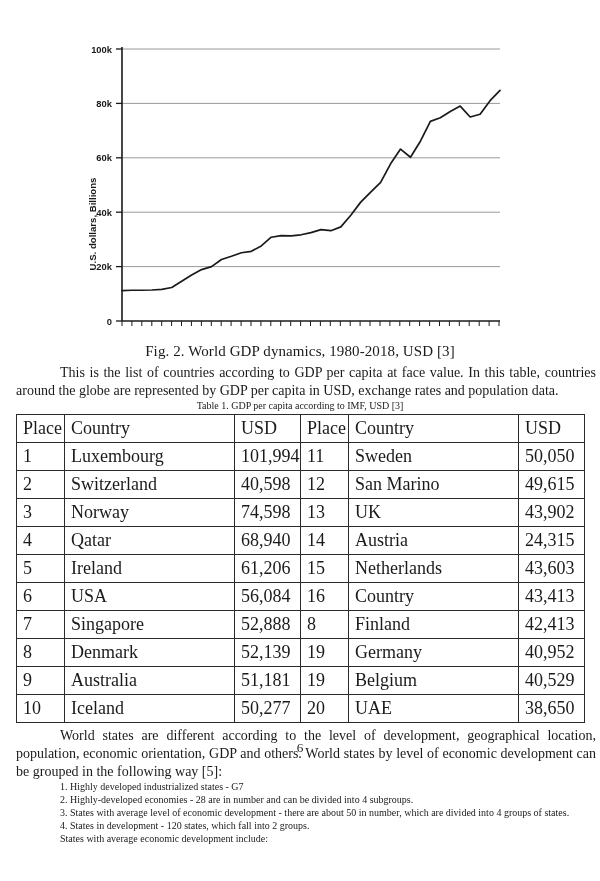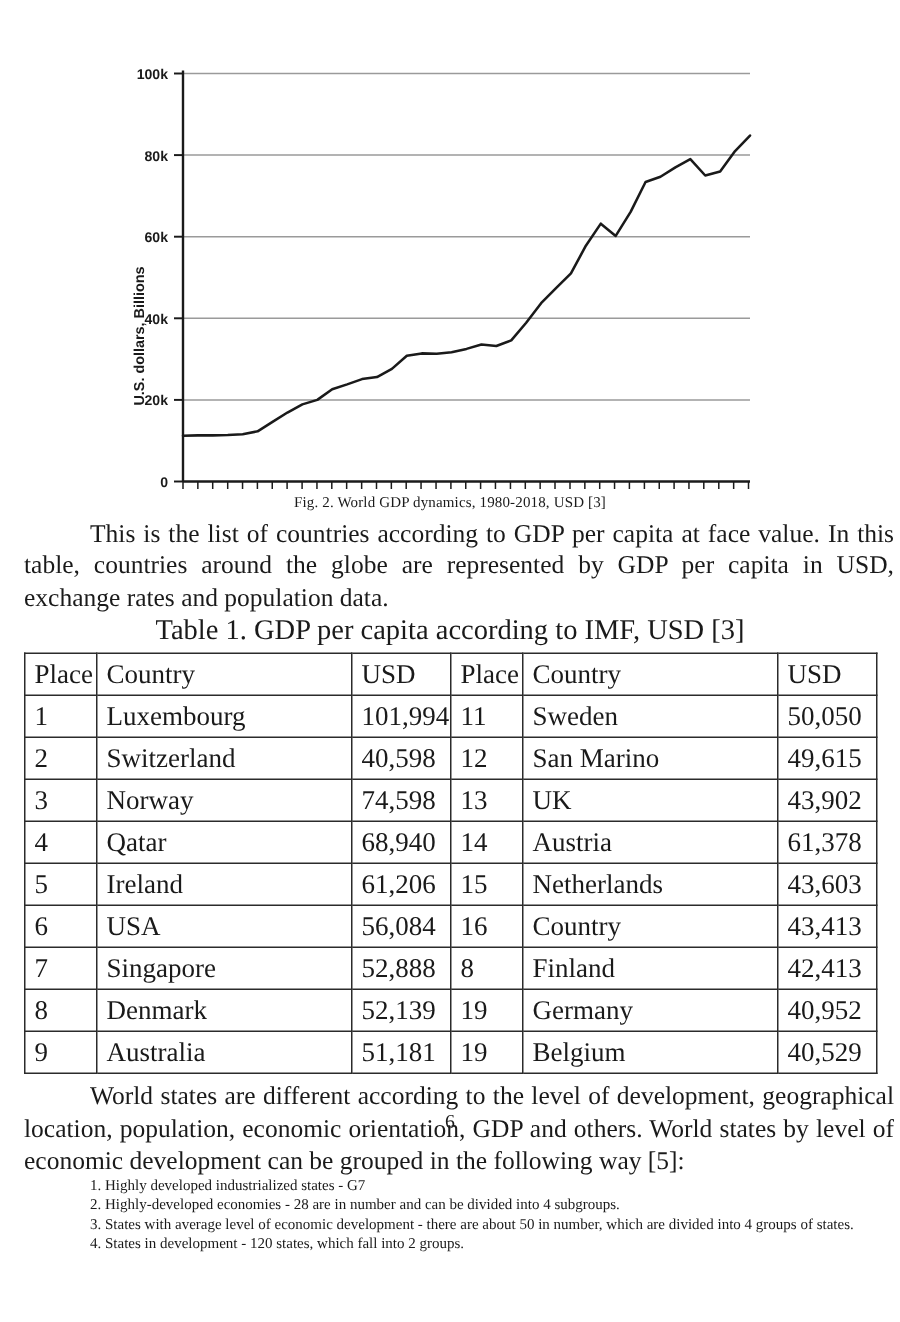--- a/index.html
+++ b/index.html
@@ -31,36 +31,36 @@
   .chart-wrap {
     position: relative;
     width: 600px;
     height: 312px;
   }
   .chart-svg {
     display: block;
   }
   .fig-caption {
     text-align: center;
-    font-size: 10px;
-    margin-top: 4px;
+    font-size: 15px;
+    margin-top: 17px;
     letter-spacing: 0.1px;
   }
 
   
   .para {
-    font-size: 17px;
+    font-size: 14px;
     line-height: 1.26;
     text-align: justify;
     margin: 4px 4px 0 16px;
     text-indent: 44px;
   }
   .table-caption {
     text-align: center;
-    font-size: 19px;
+    font-size: 10px;
     margin: 1px 0 3px 0;
     text-indent: 0;
   }
   .list-line {
     font-size: 10px;
     line-height: 1.3;
     margin: 0 16px;
     text-indent: 44px;
     text-align: justify;
   }
@@ -249,21 +249,21 @@
           <td>13</td>
           <td>UK</td>
           <td>43,902</td>
         </tr>
         <tr>
           <td>4</td>
           <td>Qatar</td>
           <td>68,940</td>
           <td>14</td>
           <td>Austria</td>
-          <td>61,378</td>
+          <td>24,315</td>
         </tr>
         <tr>
           <td>5</td>
           <td>Ireland</td>
           <td>61,206</td>
           <td>15</td>
           <td>Netherlands</td>
           <td>43,603</td>
         </tr>
         <tr>
@@ -291,25 +291,34 @@
           <td>40,952</td>
         </tr>
         <tr>
           <td>9</td>
           <td>Australia</td>
           <td>51,181</td>
           <td>19</td>
           <td>Belgium</td>
           <td>40,529</td>
         </tr>
+        <tr>
+          <td>10</td>
+          <td>Iceland</td>
+          <td>50,277</td>
+          <td>20</td>
+          <td>UAE</td>
+          <td>38,650</td>
+        </tr>
       </tbody>
   </table>
 
   <p class="para">World states are different according to the level of development, geographical location, population, economic orientation, GDP and others. World states by level of economic development can be grouped in the following way [5]:</p>
 
   <div class="list-line">1. Highly developed industrialized states - G7</div>
   <div class="list-line">2. Highly-developed economies - 28 are in number and can be divided into 4 subgroups.</div>
   <div class="list-line">3. States with average level of economic development - there are about 50 in number, which are divided into 4 groups of states.</div>
   <div class="list-line">4. States in development - 120 states, which fall into 2 groups.</div>
+  <div class="list-line">States with average economic development include:</div>
 
   <div class="page-number">6</div>
 
 </div>
 
 </body></html>

